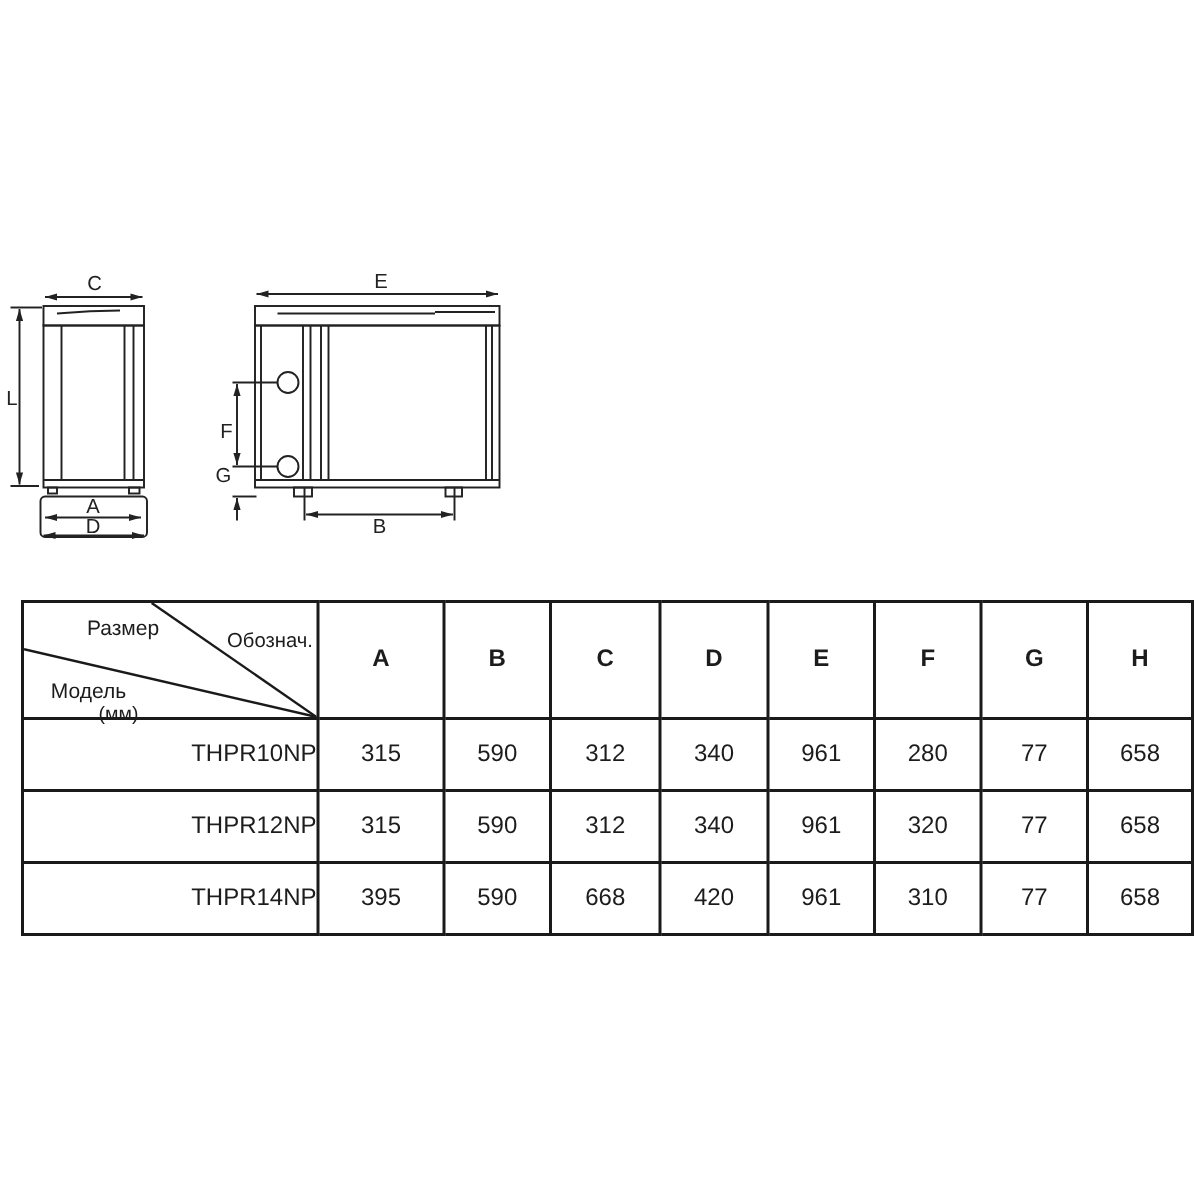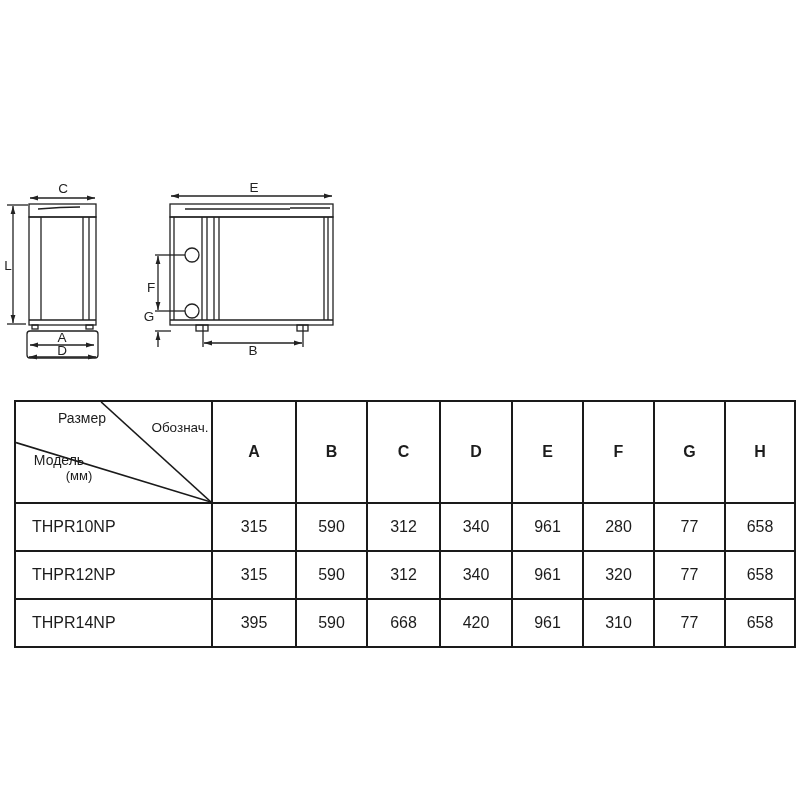--- a/index.html
+++ b/index.html
@@ -15,22 +15,22 @@
   table.dims{
     position:absolute;left:14px;top:400px;width:780px;
     border-collapse:collapse;table-layout:fixed;background:#fff;
   }
   .dims th,.dims td{
     border:2px solid #1a1a1a;padding:0;text-align:center;vertical-align:middle;
     font-family:"Liberation Sans",sans-serif;
   }
   .dims tr.head th{height:76px;font-size:16px;font-weight:bold;}
   .dims tr.data td{height:46px;font-size:16px;font-weight:normal;}
-  .dims td.model{text-align:left;padding-left:16px;font-weight:bold;font-size:15px;}
-  th.corner{position:relative;padding:12px;font-weight:normal;border-radius:27px;}
+  .dims td.model{text-align:right;padding-left:16px;font-weight:bold;font-size:15px;}
+  th.corner{position:relative;padding:0;font-weight:normal;border-radius:27px;}
   .corner-svg{position:absolute;left:0;top:0;width:100%;height:100%;display:block;}
   th.corner span{
     position:absolute;transform:translate(-50%,-50%);
     font-size:14px;font-weight:normal;line-height:1.1;white-space:nowrap;color:#1c1c1c;
   }
   .c-size{left:66px;top:17px;}
   .c-unit{left:63px;top:34px;font-size:13px !important;margin-top:40px;}
   .c-desig{left:164px;top:26px;font-size:13.5px !important;}
   .c-model{left:43px;top:59px;}
   

